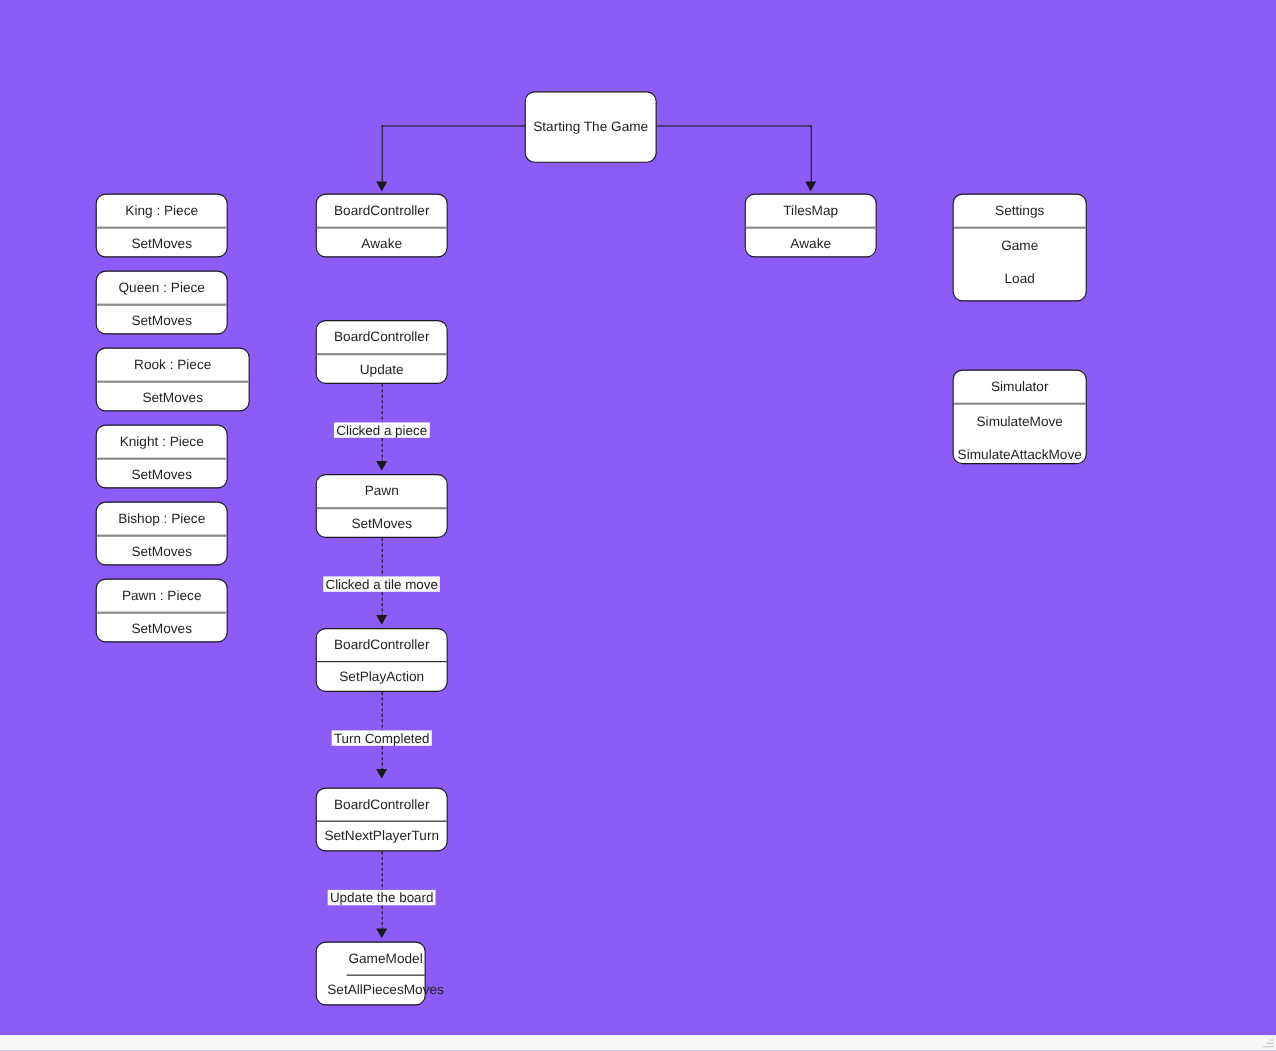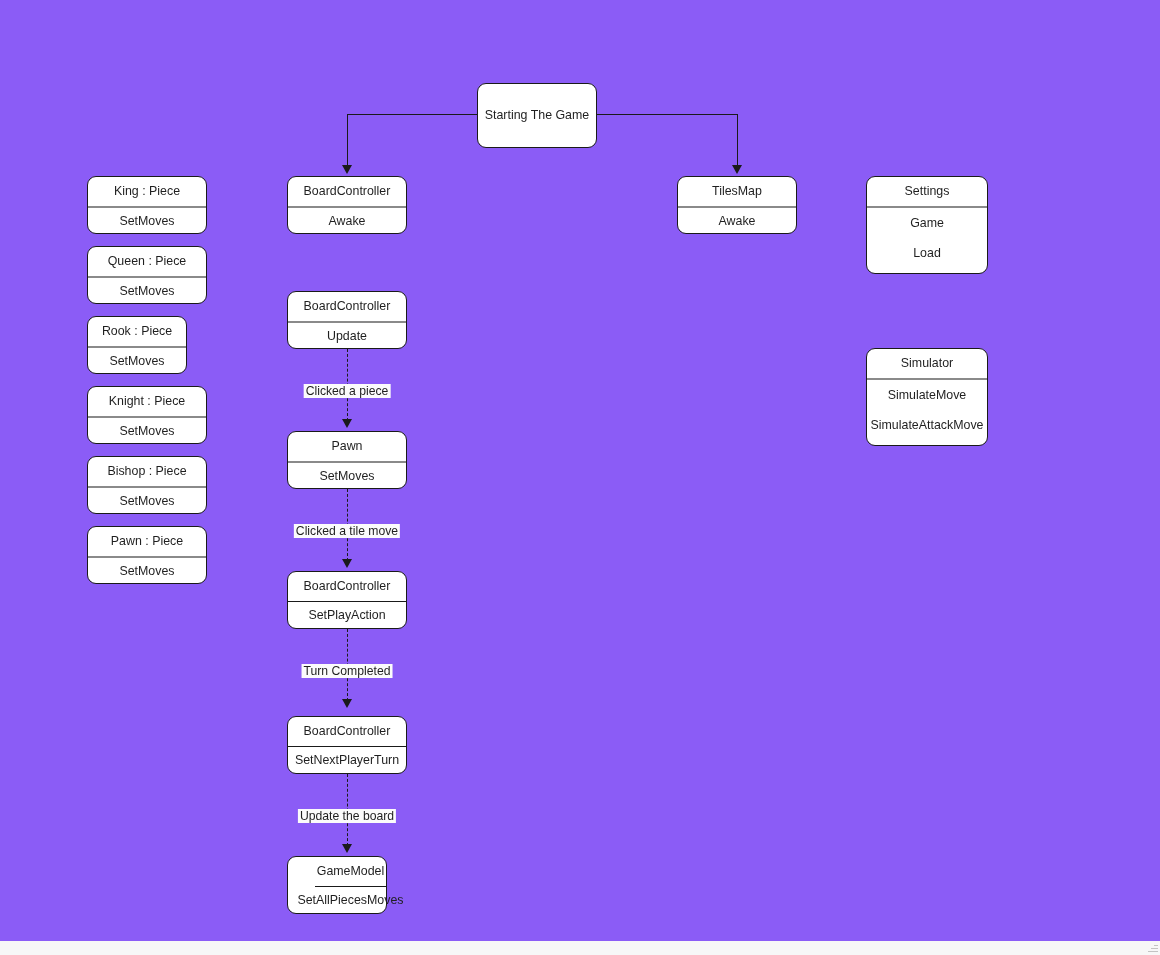--- a/index.html
+++ b/index.html
@@ -156,21 +156,21 @@
   </div>
 
   <div class="node" style="left:87px; top:246px; width:120px; height:58px;">
     <div class="title">Queen : Piece</div>
     <div class="divider"></div>
     <div class="members">
       <div class="member">SetMoves</div>
     </div>
   </div>
 
-  <div class="node" style="left:87px; top:316px; width:100px; height:58px;">
+  <div class="node" style="left:87px; top:316px; width:140px; height:58px;">
     <div class="title">Rook : Piece</div>
     <div class="divider"></div>
     <div class="members">
       <div class="member">SetMoves</div>
     </div>
   </div>
 
   <div class="node" style="left:87px; top:386px; width:120px; height:58px;">
     <div class="title">Knight : Piece</div>
     <div class="divider"></div>
@@ -269,21 +269,21 @@
 
   <div class="node tall" style="left:866px; top:176px; width:122px; height:98px;">
     <div class="title">Settings</div>
     <div class="divider"></div>
     <div class="members">
       <div class="member">Game</div>
       <div class="member">Load</div>
     </div>
   </div>
 
-  <div class="node tall" style="left:866px; top:348px; width:122px; height:98px;">
+  <div class="node tall" style="left:866px; top:336px; width:122px; height:86px;">
     <div class="title">Simulator</div>
     <div class="divider"></div>
     <div class="members">
       <div class="member">SimulateMove</div>
       <div class="member">SimulateAttackMove</div>
     </div>
   </div>
 
   <div class="bottom-strip"></div>
   <div class="resize-grip">

